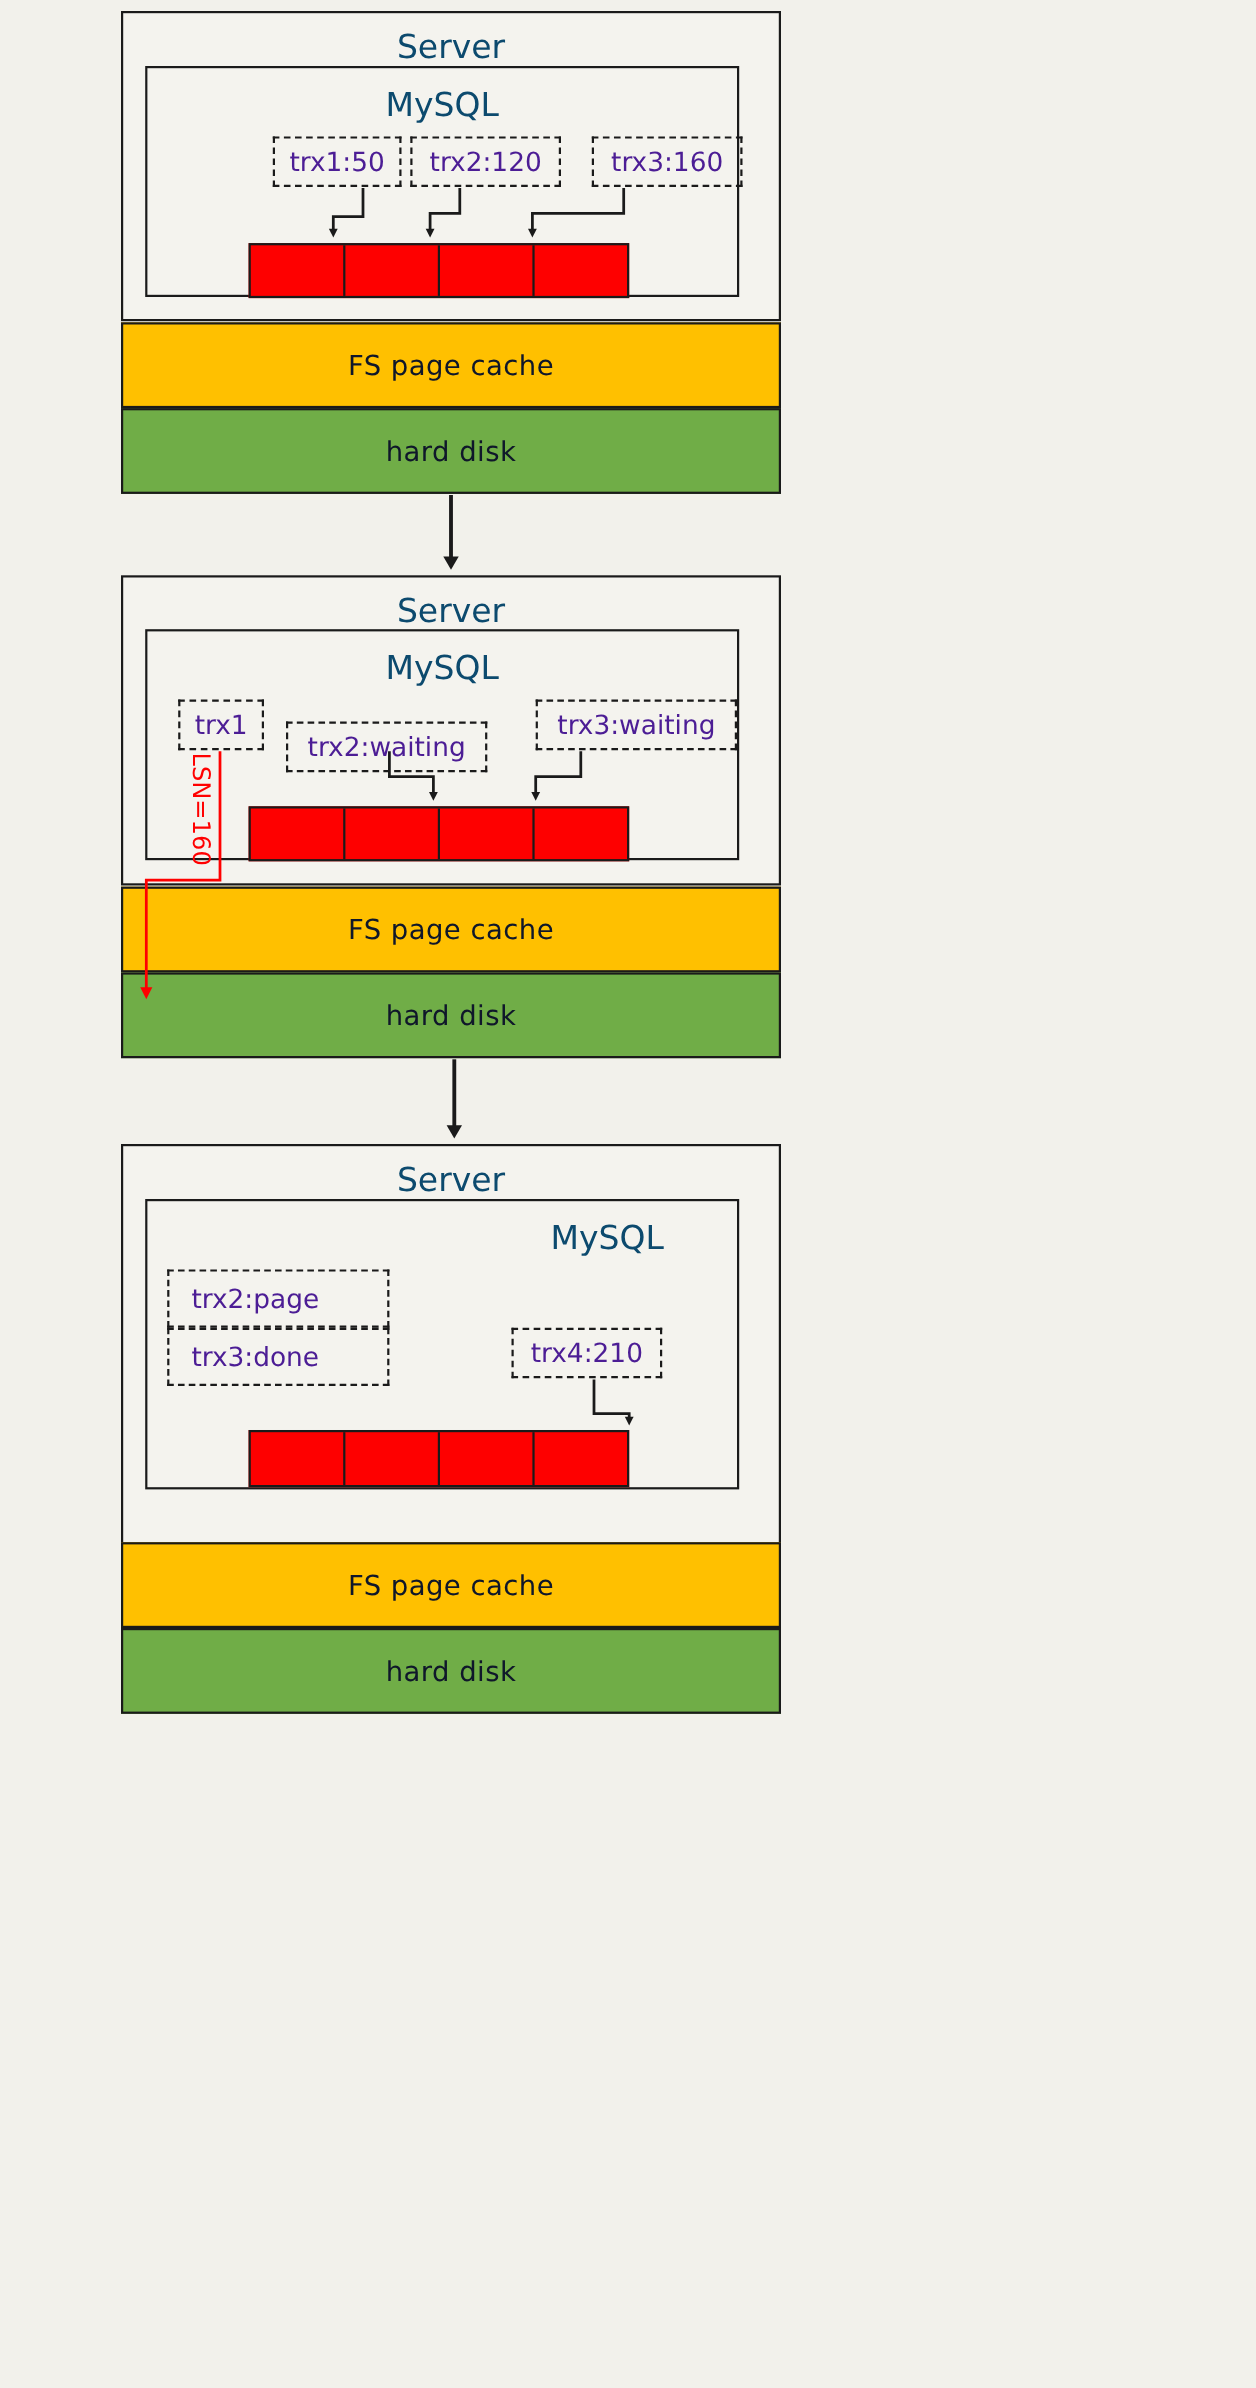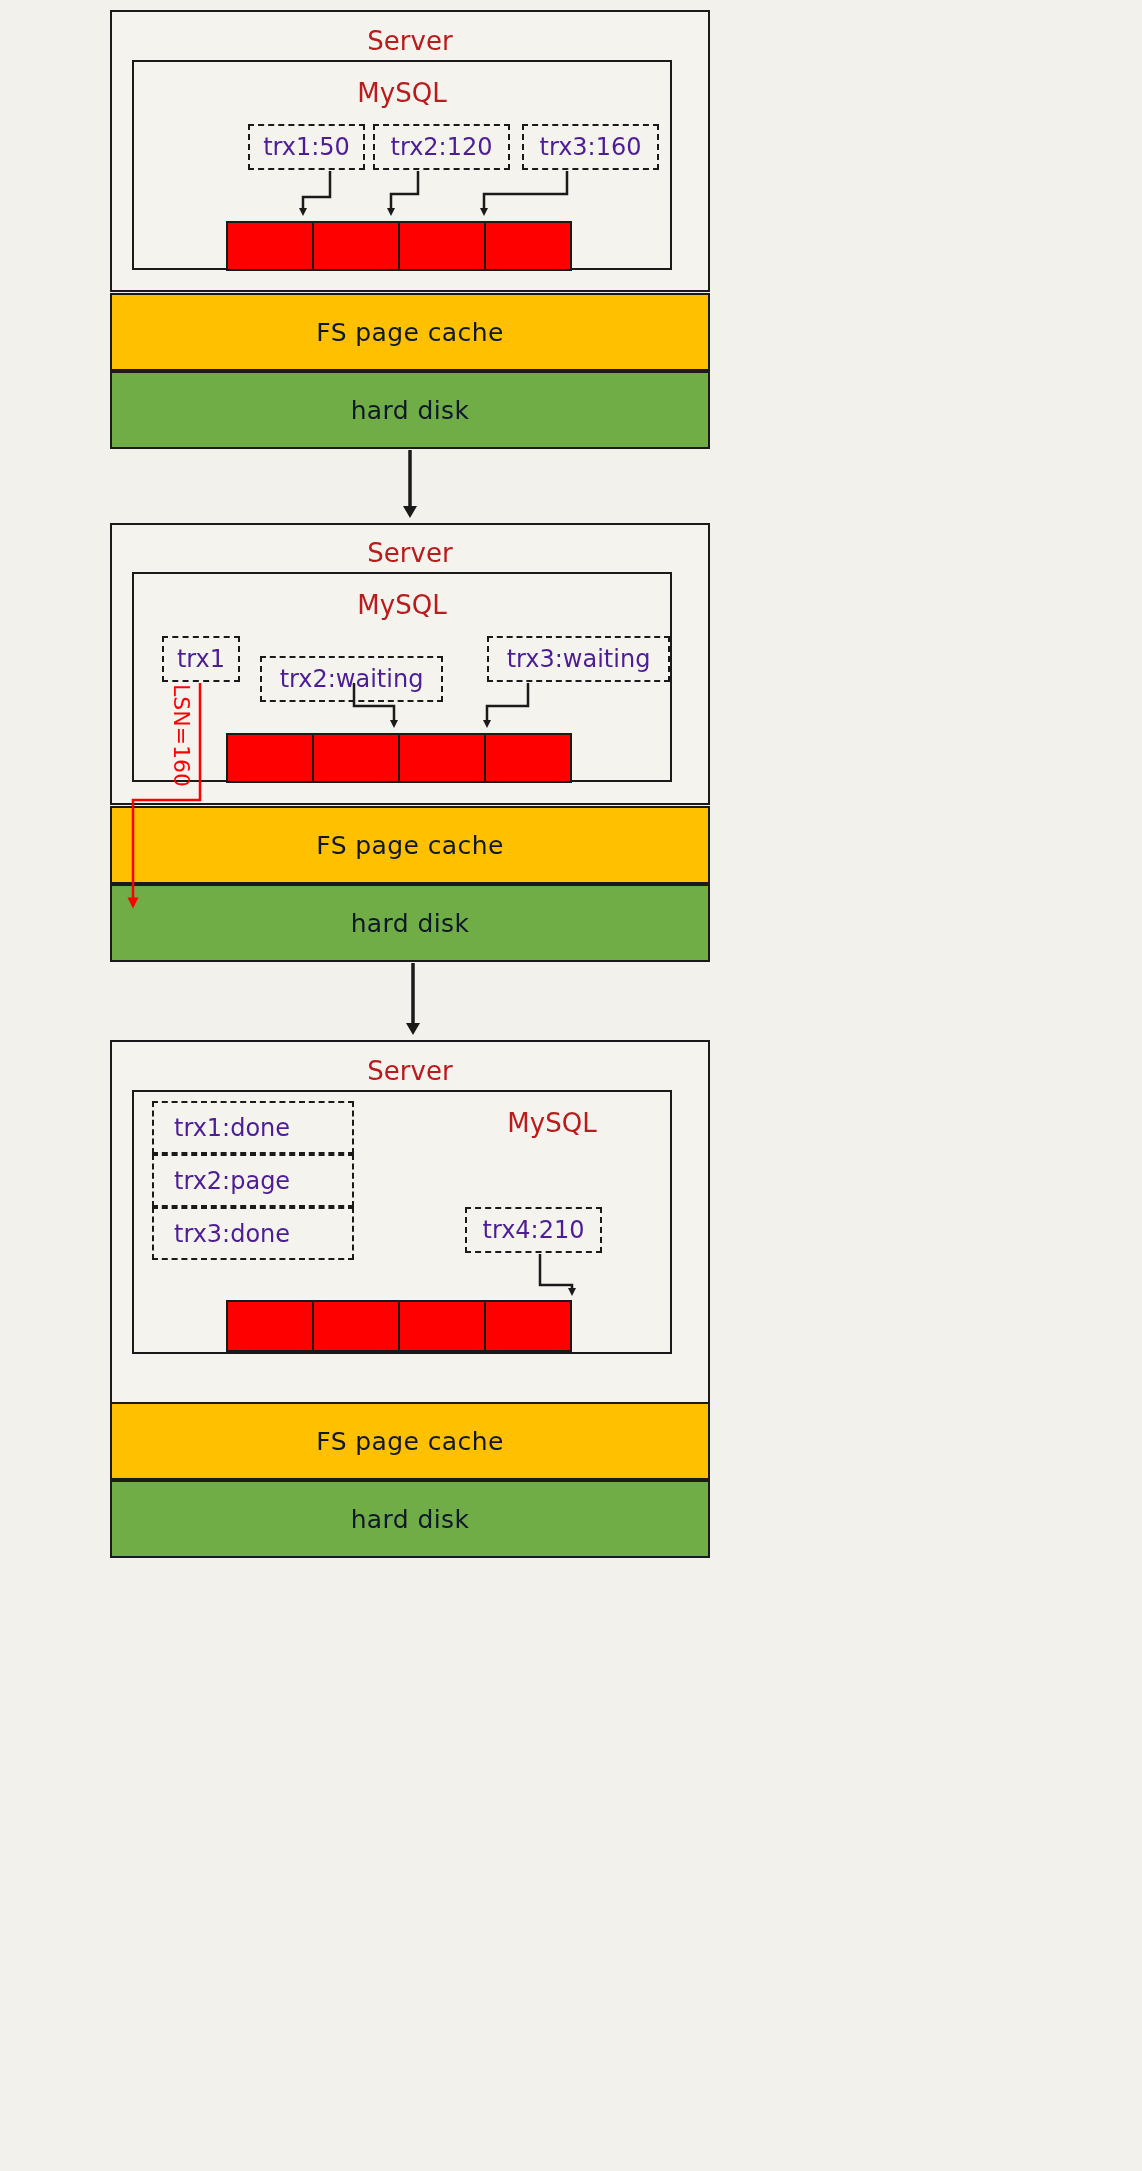--- a/index.html
+++ b/index.html
@@ -39,22 +39,22 @@
     align-items: center;
     justify-content: center;
   }
   .band-label {
     color: #0f172a;
     font-size: 25px;
     letter-spacing: .4px;
   }
   .caption {
     position: absolute;
-    font-size: 26px;
-    color: #b91c1c;
+    font-size: 30px;
+    color: #0c4a6e;
     text-align: center;
     white-space: nowrap;
   }
 
   
   .trx {
     position: absolute;
     box-sizing: border-box;
     border: 2px dashed #1a1a1a;
     display: flex;
@@ -115,21 +115,21 @@
   <div class="panel" style="left:110px; top:10px; width:600px; height:282px;"></div>
 
   <div class="caption" style="left:110px; top:26px; width:600px;">Server</div>
 
   <div class="mysql-box" style="left:132px; top:60px; width:540px; height:210px;"></div>
 
   <div class="caption" style="left:132px; top:78px; width:540px;">MySQL</div>
 
   <div class="trx" style="left:248px; top:124px; width:117px; height:46px;">trx1:50</div>
   <div class="trx" style="left:373px; top:124px; width:137px; height:46px;">trx2:120</div>
-  <div class="trx" style="left:522px; top:124px; width:137px; height:46px;text-align:center;">trx3:160</div>
+  <div class="trx" style="left:538px; top:124px; width:137px; height:46px;text-align:center;">trx3:160</div>
 
   <div class="redobar" style="left:226px; top:221px; width:346px; height:50px;">
     <div class="cell"></div>
     <div class="cell"></div>
     <div class="cell"></div>
     <div class="cell"></div>
   </div>
 
   <div class="band" style="left:110px; top:293px; width:600px; height:78px; background:#ffc000;">
     <span class="band-label">FS page cache</span>
@@ -169,21 +169,20 @@
   <div class="lsn-label" style="left:194px; top:684px;">LSN=160</div>
 
   <div class="panel" style="left:110px; top:1040px; width:600px; height:366px;"></div>
 
   <div class="caption" style="left:110px; top:1056px; width:600px;">Server</div>
 
   <div class="mysql-box" style="left:132px; top:1090px; width:540px; height:264px;"></div>
 
   <div class="caption" style="left:452px; top:1108px; width:200px;">MySQL</div>
 
-  <div class="trx left-align" style="left:152px; top:1101px; width:202px; height:53px;">trx1:done</div>
   <div class="trx left-align" style="left:152px; top:1154px; width:202px; height:53px;">trx2:page</div>
   <div class="trx left-align" style="left:152px; top:1207px; width:202px; height:53px;text-align:right;">trx3:done</div>
 
   <div class="trx" style="left:465px; top:1207px; width:137px; height:46px;">trx4:210</div>
 
   <div class="redobar" style="left:226px; top:1300px; width:346px; height:52px;">
     <div class="cell"></div>
     <div class="cell"></div>
     <div class="cell"></div>
     <div class="cell"></div>

